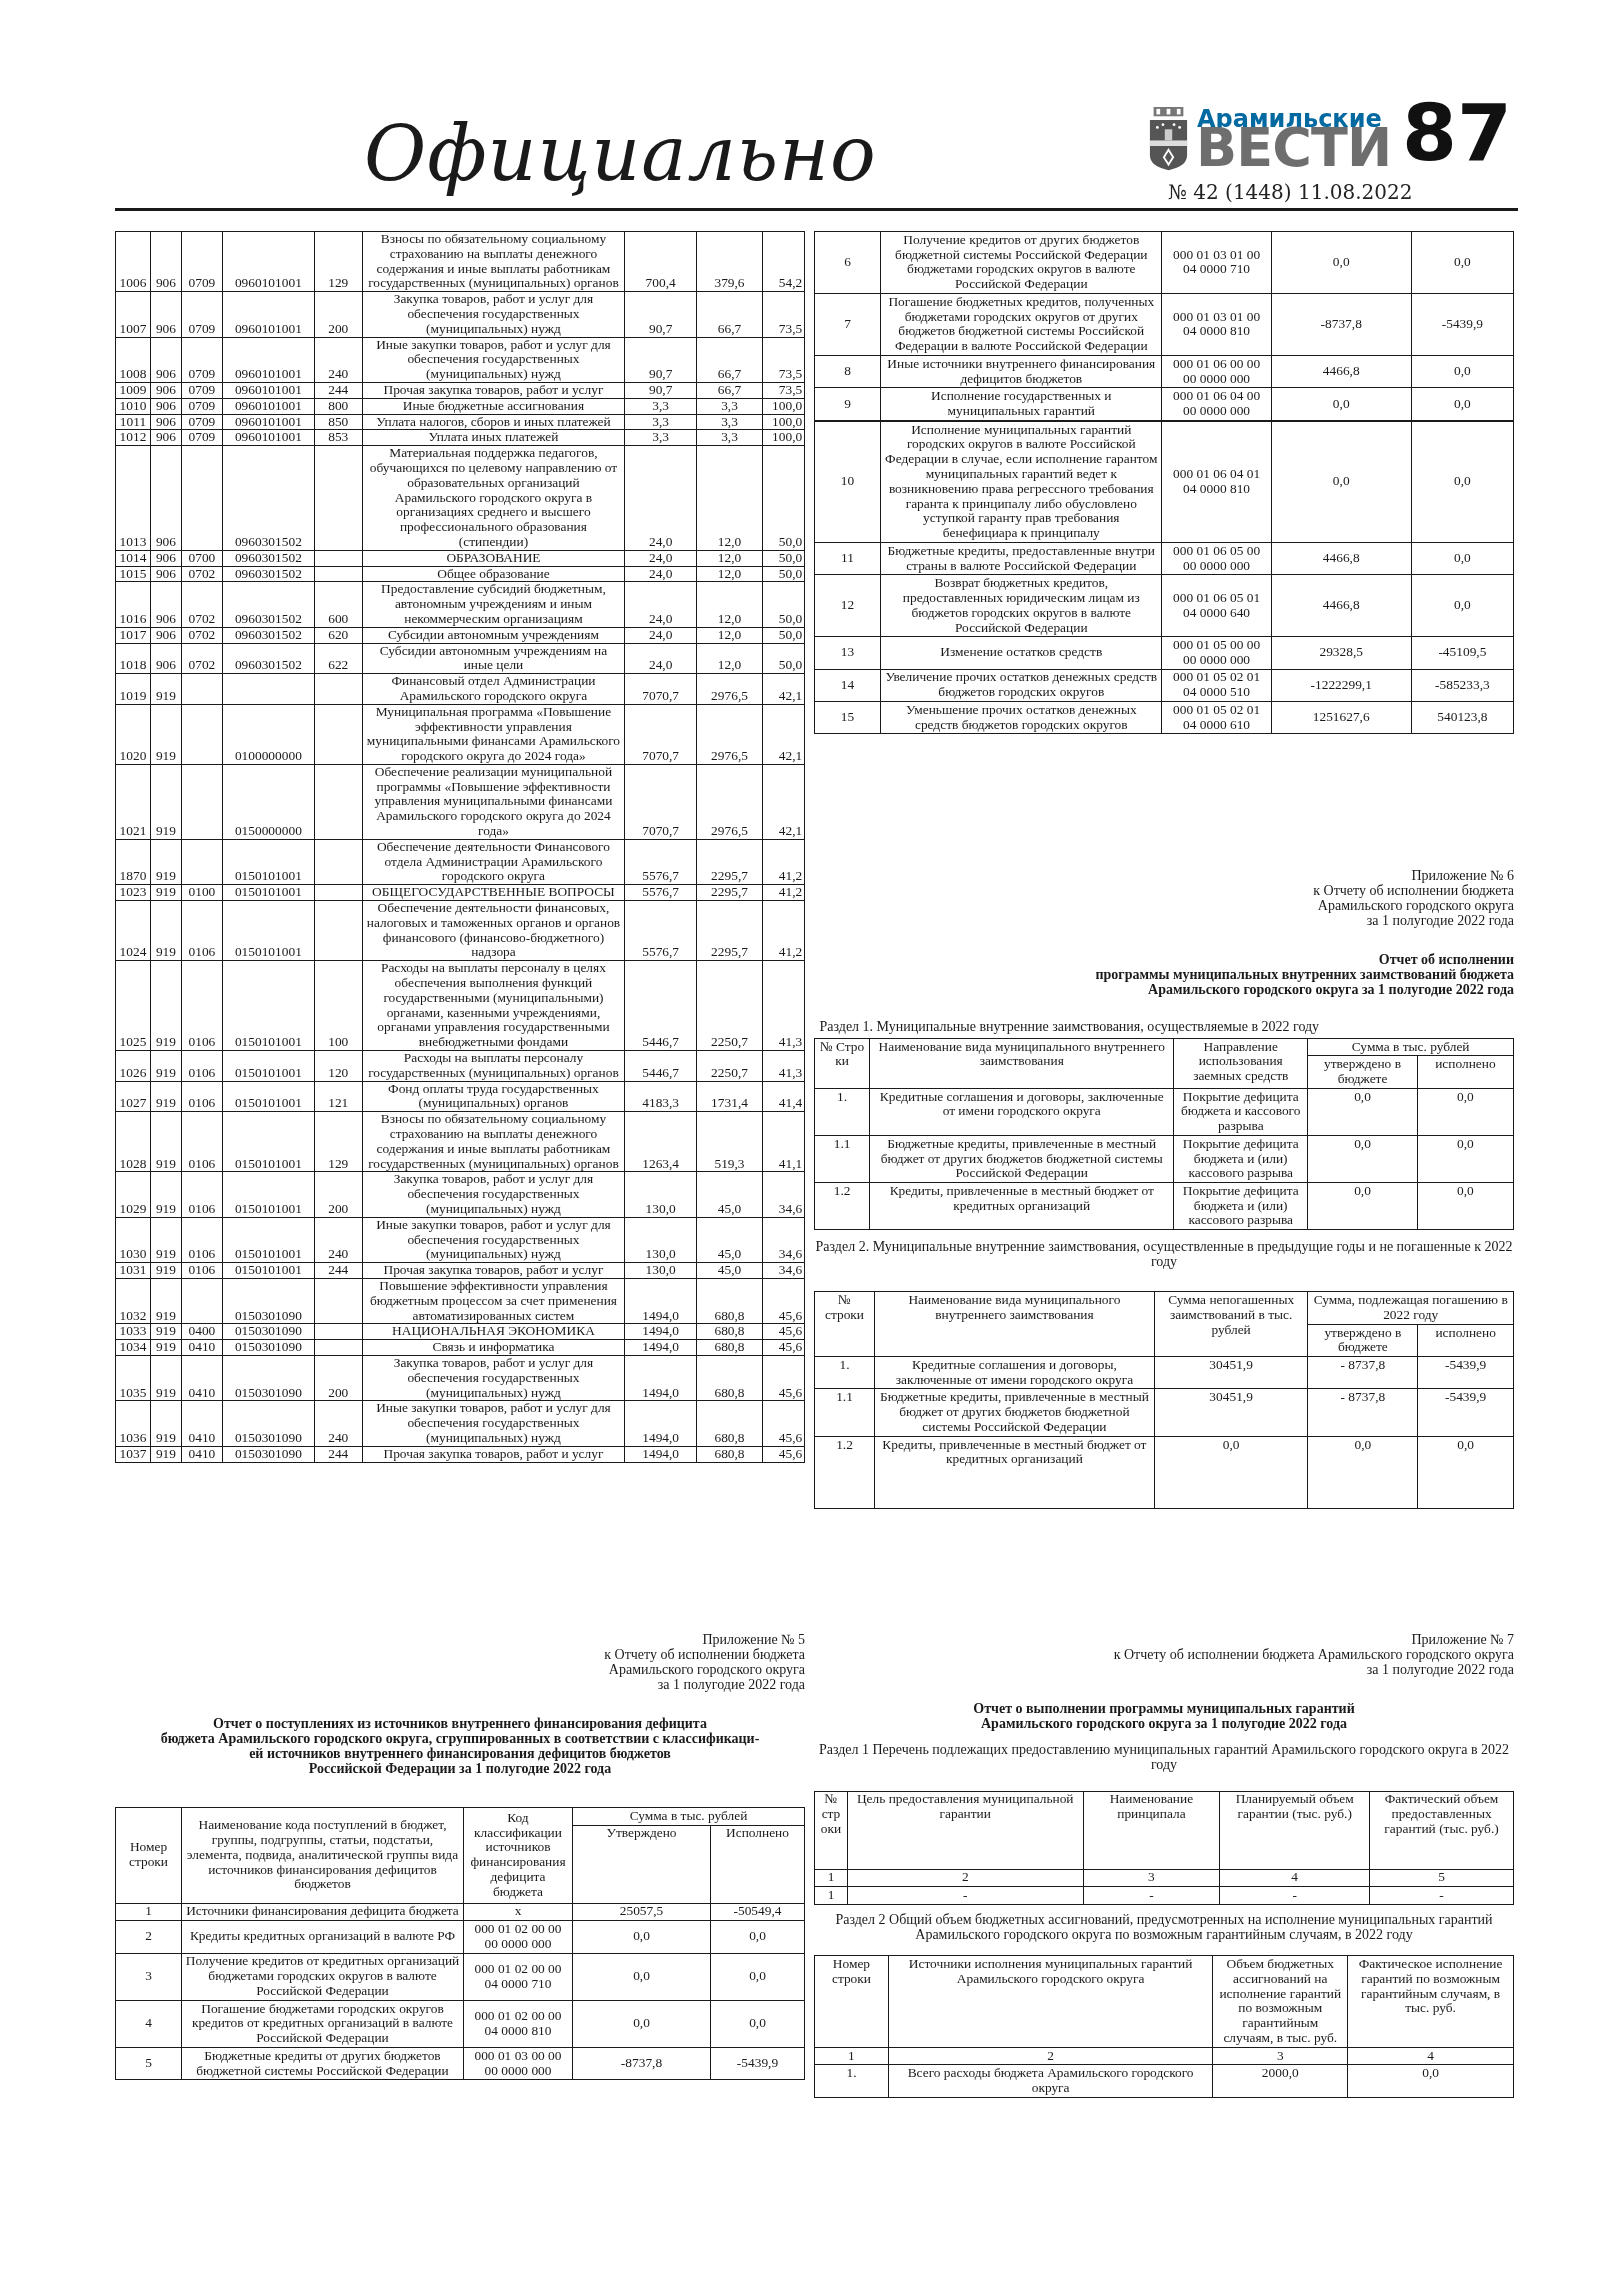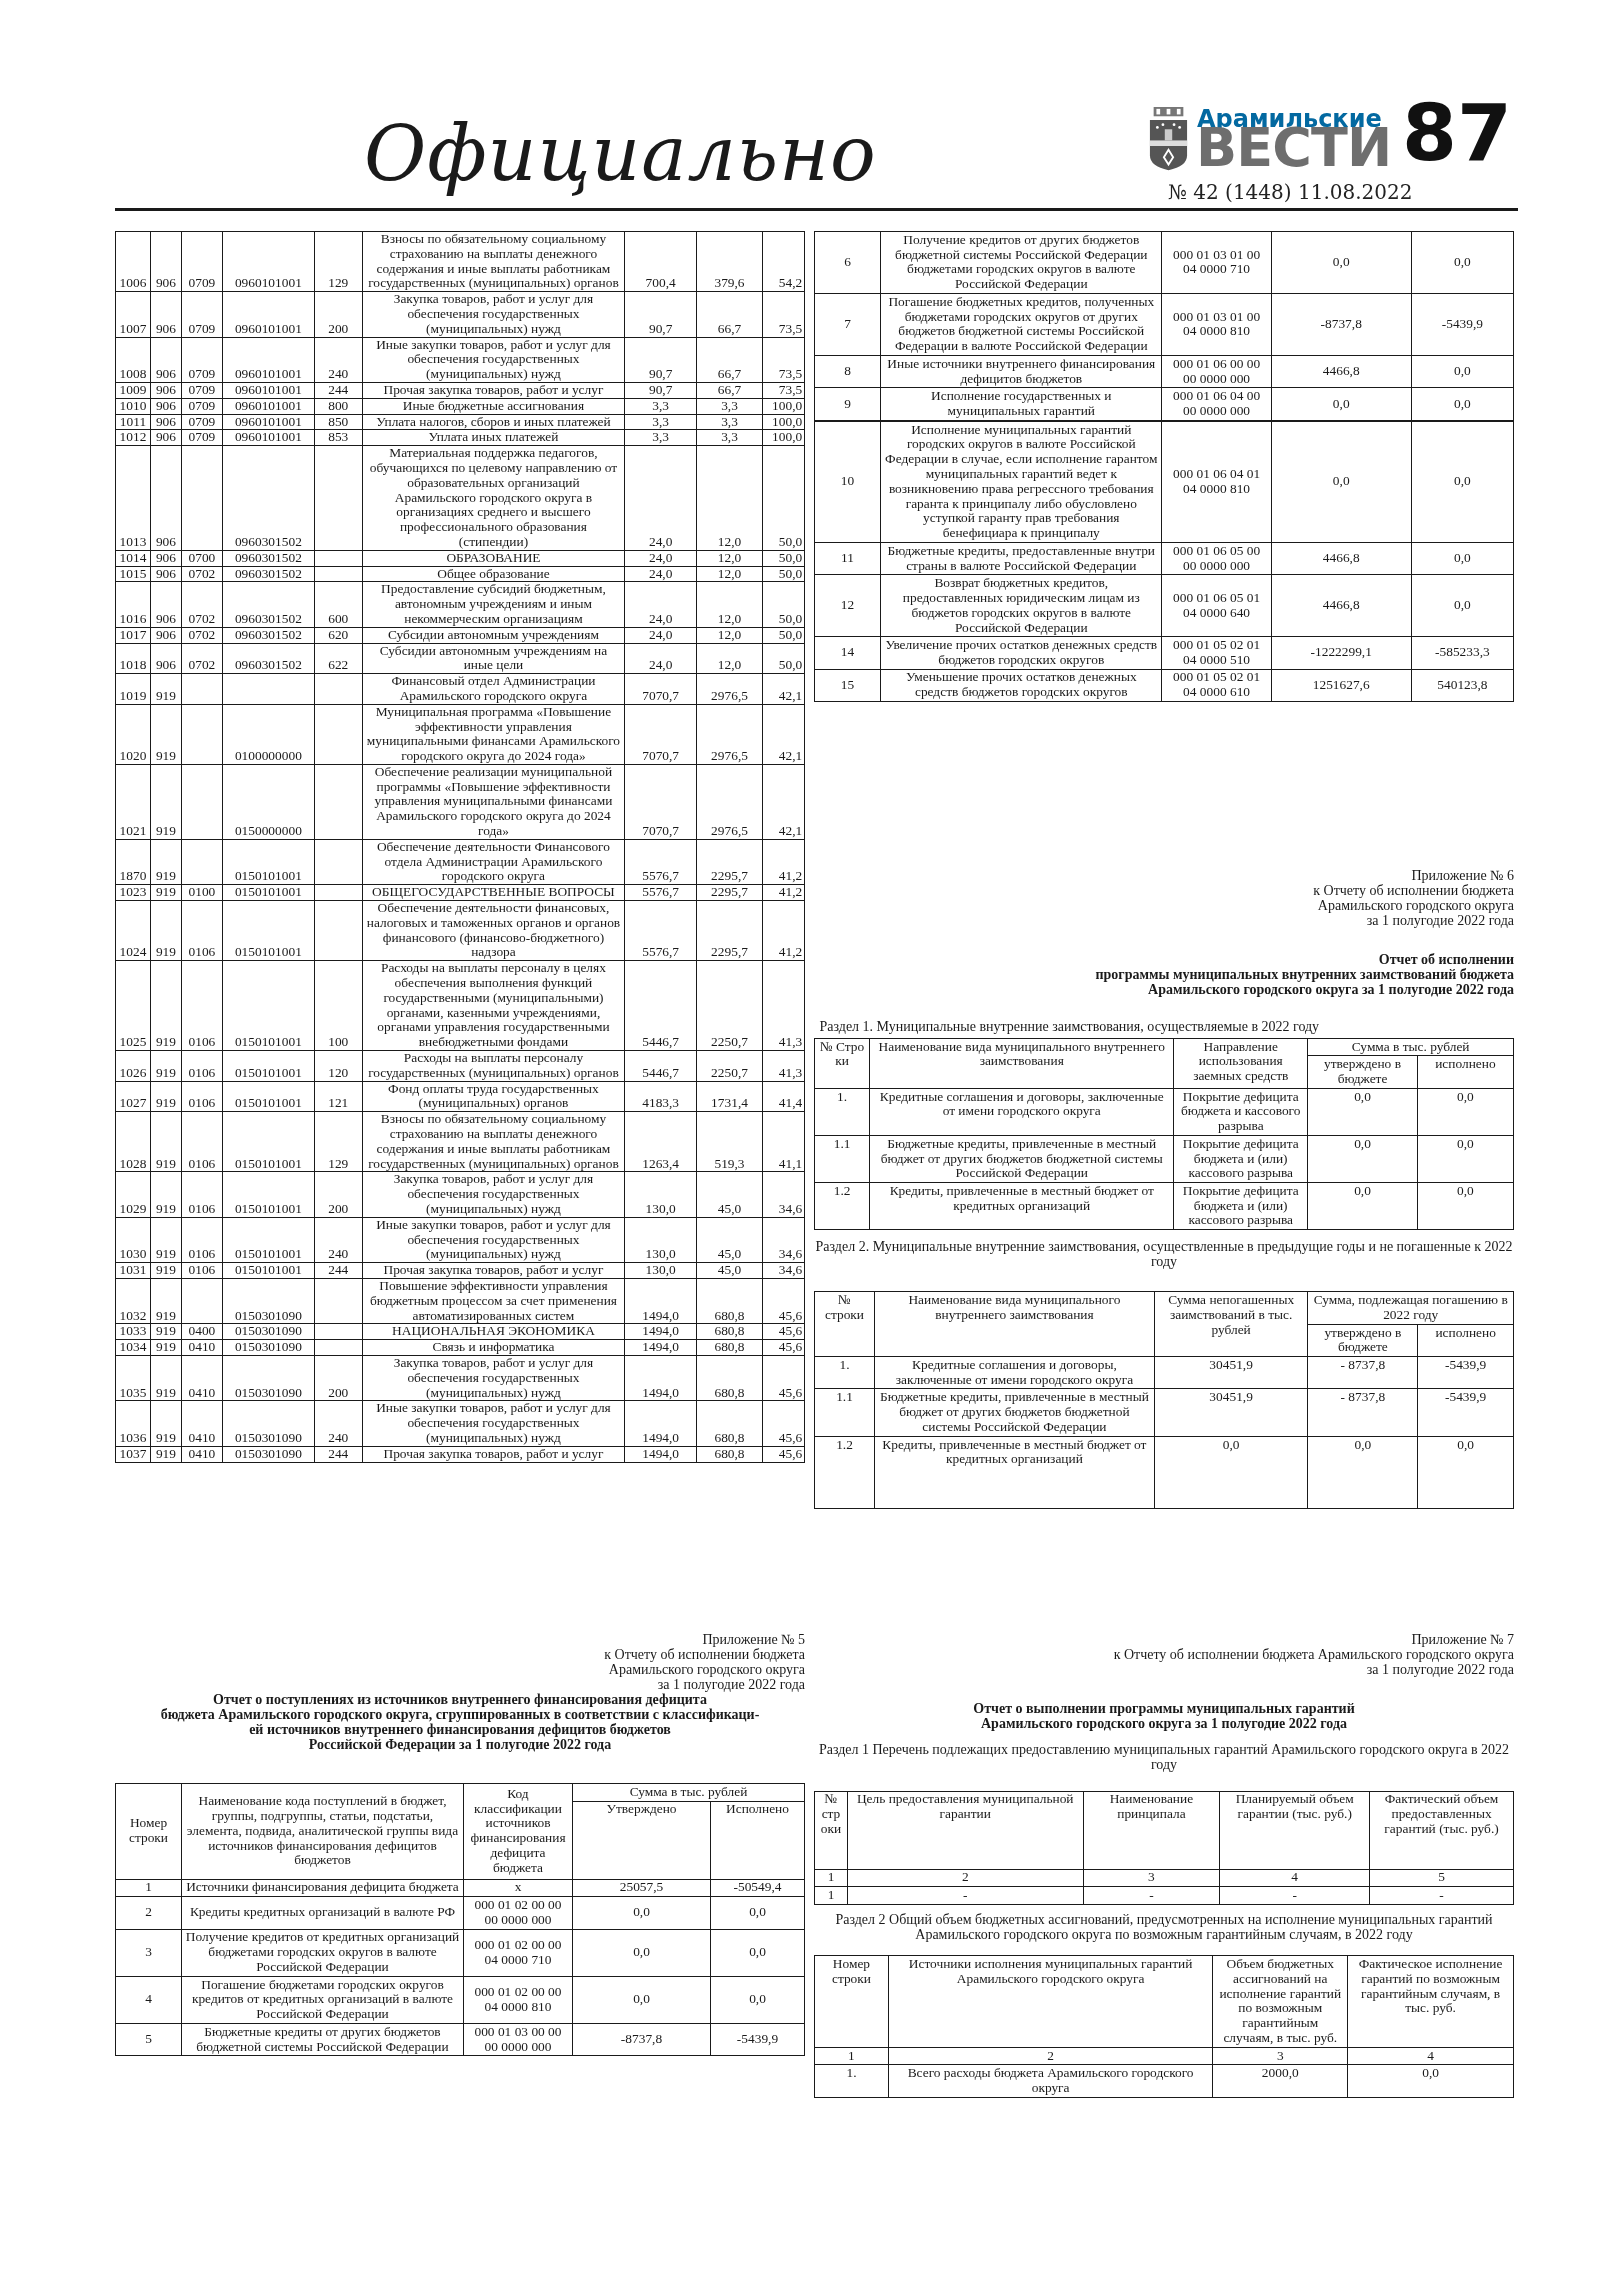--- a/index.html
+++ b/index.html
@@ -494,20 +494,27 @@
           <td>000 01 06 05 00 00 0000 000</td>
           <td>4466,8</td>
           <td>0,0</td>
         </tr>
         <tr>
           <td>12</td>
           <td>Возврат бюджетных кредитов, предоставленных юридическим лицам из бюджетов городских округов в валюте Российской Федерации</td>
           <td>000 01 06 05 01 04 0000 640</td>
           <td>4466,8</td>
           <td>0,0</td>
+        </tr>
+        <tr>
+          <td>13</td>
+          <td>Изменение остатков средств</td>
+          <td>000 01 05 00 00 00 0000 000</td>
+          <td>29328,5</td>
+          <td>-45109,5</td>
         </tr>
         <tr>
           <td>14</td>
           <td>Увеличение прочих остатков денежных средств бюджетов городских округов</td>
           <td>000 01 05 02 01 04 0000 510</td>
           <td>-1222299,1</td>
           <td>-585233,3</td>
         </tr>
         <tr>
           <td>15</td>
@@ -624,21 +631,21 @@
   </table>
 </div>
 
 <div class="col col-left" style="top:1632px;">
   <div class="appendix">
     <div>Приложение № 5</div>
     <div>к Отчету об исполнении бюджета</div>
     <div>Арамильского городского округа</div>
     <div>за 1 полугодие 2022 года</div>
   </div>
-  <div class="doc-title" style="">
+  <div class="doc-title" style="margin-top:24px;">
     <div>Отчет о поступлениях из источников внутреннего финансирования дефицита</div>
     <div>бюджета Арамильского городского округа, сгруппированных в соответствии с классификаци-</div>
     <div>ей источников внутреннего финансирования дефицитов бюджетов</div>
     <div>Российской Федерации за 1 полугодие 2022 года</div>
   </div>
   <table class="t-p5 t-outer" style="margin-top:31px;">
     <colgroup>
         <col style="width:66px">
         <col style="width:282px">
         <col style="width:109px">

